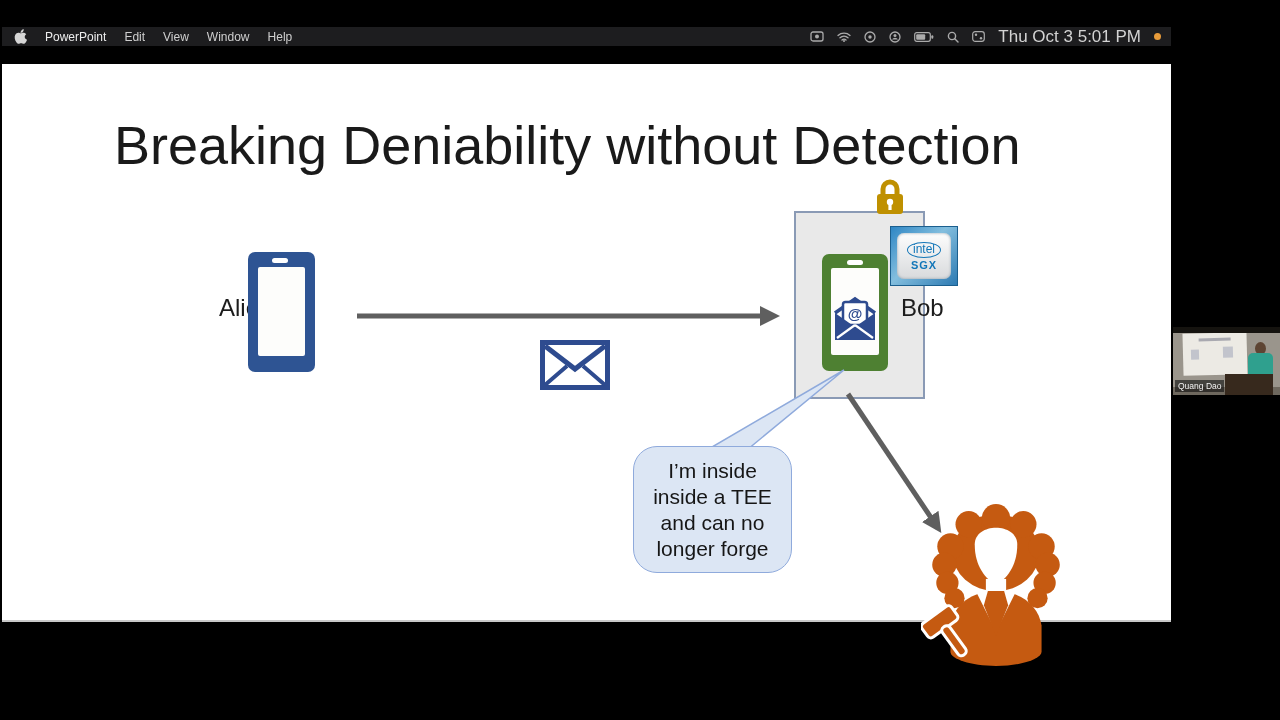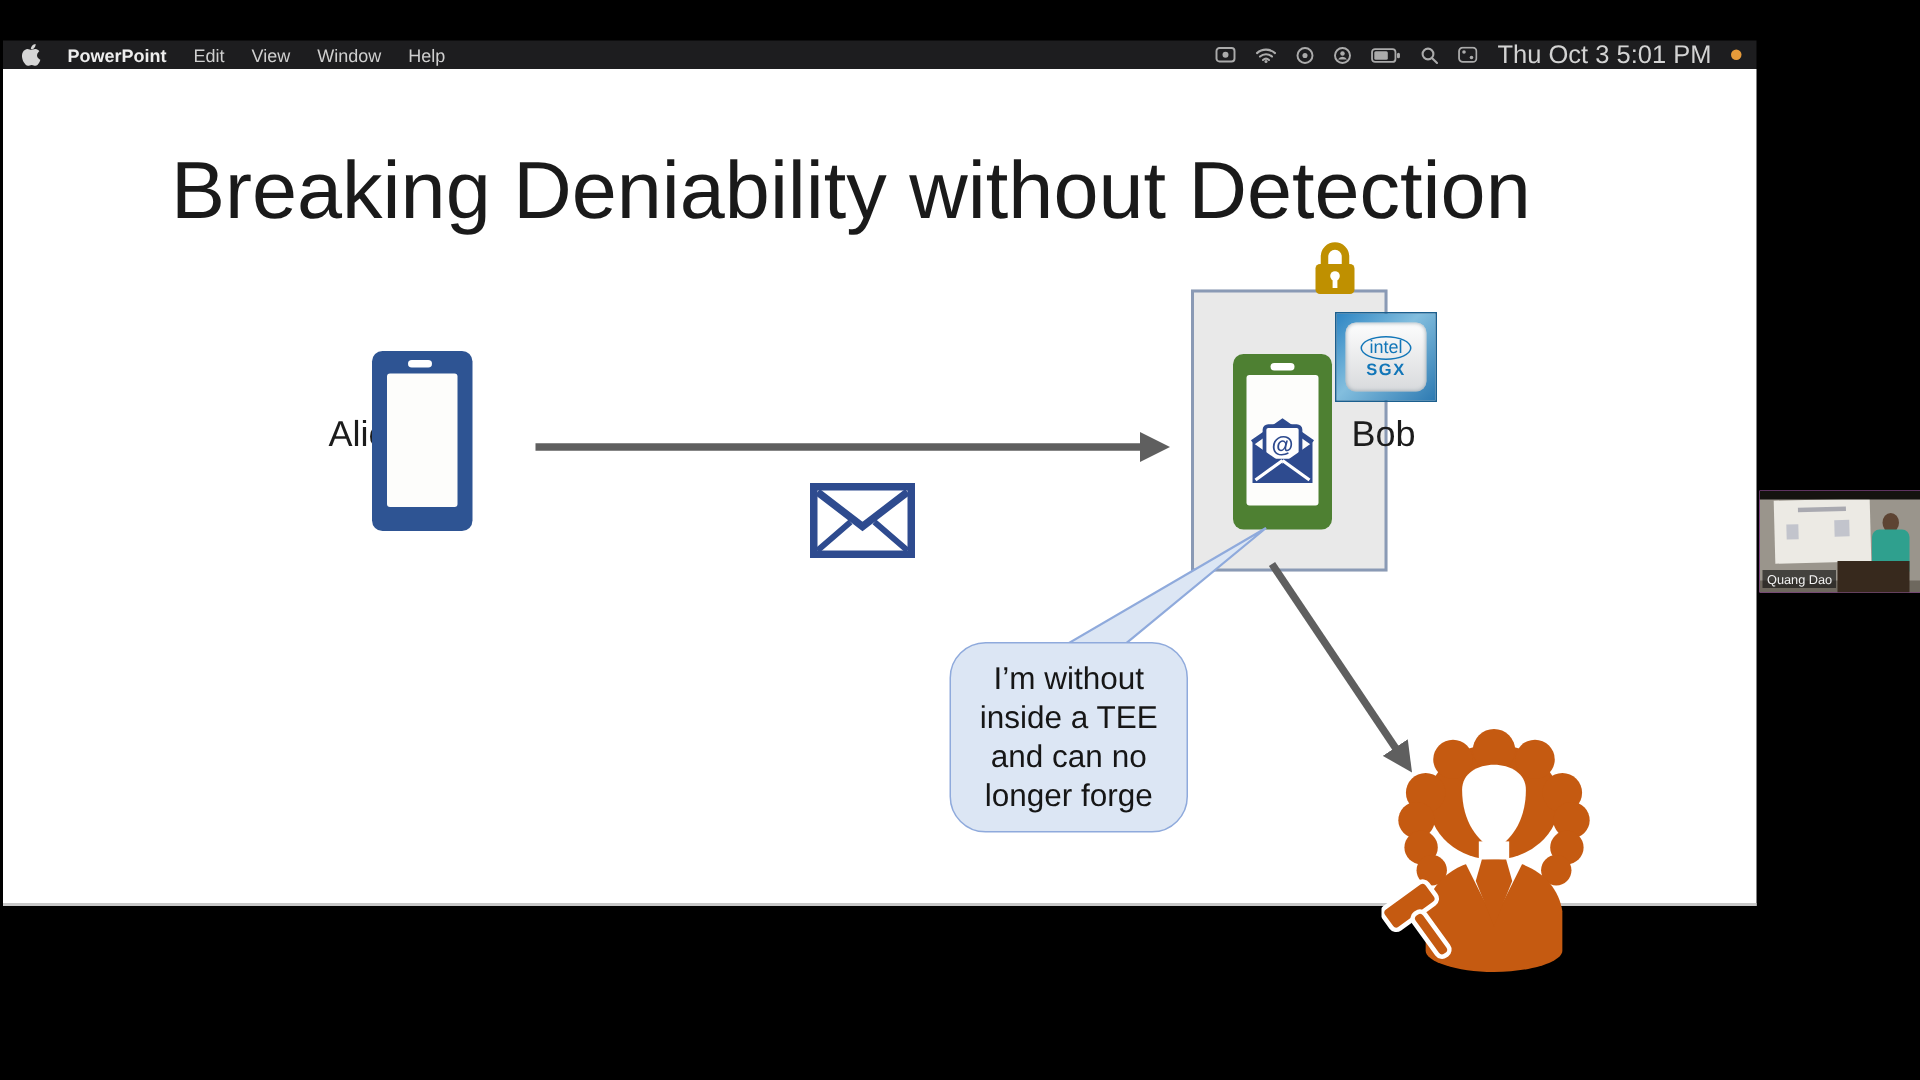--- a/index.html
+++ b/index.html
@@ -6,28 +6,28 @@
   *{box-sizing:border-box;}
   .stage{position:relative;width:1280px;height:720px;background:#000;overflow:hidden;
          font-family:"Liberation Sans",sans-serif;}
 
   
   .menubar{position:absolute;left:2px;top:27px;width:1169px;height:19px;background:#1d1d1f;
            display:flex;align-items:center;justify-content:space-between;padding:0 10px 0 12px;}
   .mb-left{display:flex;align-items:center;gap:18px;}
   .mb-right{display:flex;align-items:center;gap:13px;}
   .apple{display:flex;align-items:center;}
-  .mb-app{color:#ededed;font-size:12px;font-weight:bold;}
+  .mb-app{color:#ededed;font-size:12px;font-weight:normal;}
   .mb-item{color:#cfcfcf;font-size:12px;}
   .mb-time{color:#d3d3d3;font-size:17px;white-space:nowrap;}
   .statico{display:flex;align-items:center;opacity:.85;}
   .rec-dot{width:7px;height:7px;border-radius:50%;background:#e79b3a;}
 
   
-  .slide{position:absolute;left:2px;top:46px;width:1169px;height:558px;background:#fff;
+  .slide{position:absolute;left:2px;top:64px;width:1169px;height:558px;background:#fff;
          border-bottom:2px solid #c8c8c8;}
   .title{position:absolute;left:112px;top:50px;font-size:54px;color:#1a1a1a;
          letter-spacing:0px;white-space:nowrap;}
   .plabel{position:absolute;font-size:24px;color:#1c1c1c;}
   .lab-alice{left:182px;top:230px;margin-left:35px;}
   .lab-bob{left:899px;top:230px;}
 
   .phone{position:absolute;border-radius:7px;}
   .phone .screen{position:absolute;background:#fdfdfb;border-radius:2px;}
   .phone .speaker{position:absolute;background:#fff;border-radius:3px;}
@@ -207,21 +207,21 @@
         <marker id="ah" viewBox="0 0 10 10" refX="7" refY="5" markerWidth="4" markerHeight="4" orient="auto">
           <path d="M0 0 L10 5 L0 10 Z" class="arrow-head"></path>
         </marker>
       </defs>
       <polygon class="tail" points="698,390 740,390 842,306"></polygon>
       <line class="arrow-line" x1="355" y1="252" x2="772" y2="252" marker-end="url(#ah)"></line>
       <line class="arrow-line" x1="846" y1="330" x2="936" y2="464" marker-end="url(#ah)"></line>
     </svg>
 
     <div class="bubble">
-      <div>I’m without</div>
+      <div>I’m inside</div>
       <div>inside a TEE</div>
       <div>and can no</div>
       <div>longer forge</div>
     </div>
 
     <svg class="judge" width="150" height="162" viewBox="0 0 148 160">
       <ellipse class="jorange" cx="74" cy="48" rx="43" ry="38"></ellipse>
       <circle class="jorange" cx="29" cy="42" r="13"></circle>
         <circle class="jorange" cx="23" cy="60" r="12"></circle>
       <circle class="jorange" cx="26" cy="78" r="11"></circle>

